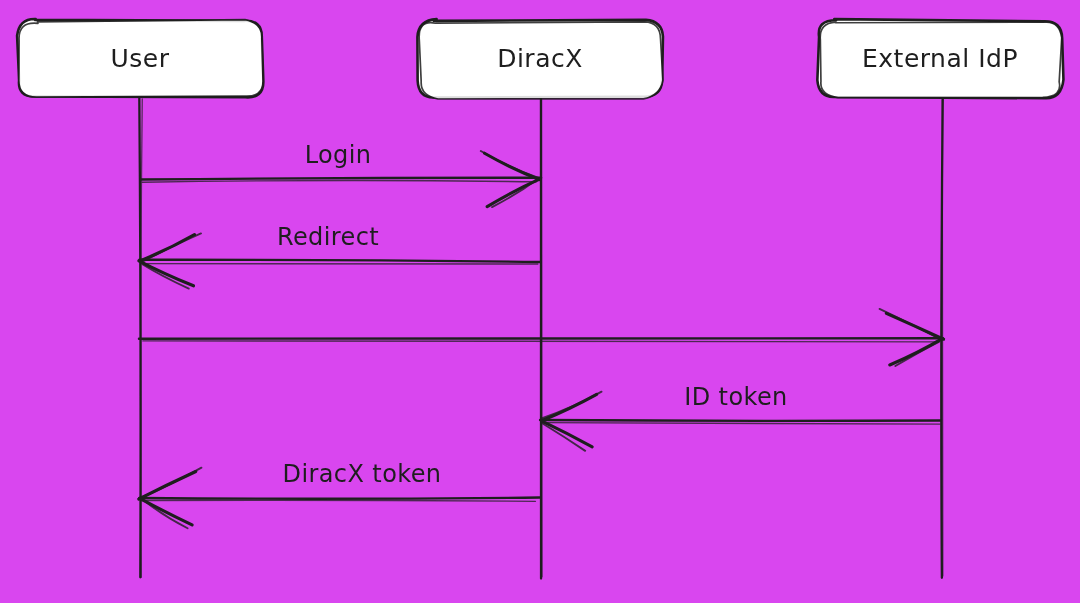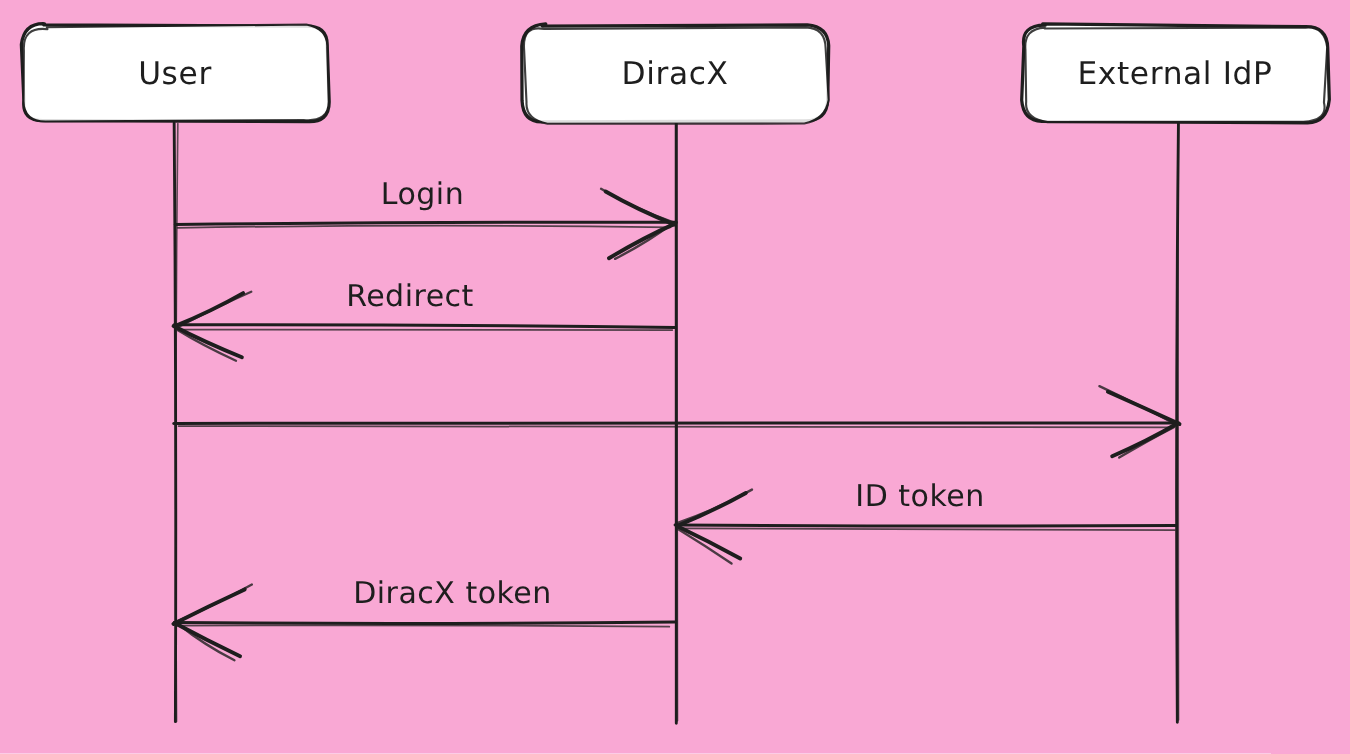--- a/index.html
+++ b/index.html
@@ -11,21 +11,21 @@
   body {
     width: 1080px;
     height: 603px;
     overflow: hidden;
     font-family: "DejaVu Sans", sans-serif;
   }
   #diagram-root {
     position: relative;
     width: 1080px;
     height: 603px;
-    background: #f9a8d4;
+    background: #d946ef;
   }
   svg#sequence-diagram {
     display: block;
     width: 1080px;
     height: 603px;
   }
   .participant-box-shape {
     fill: #ffffff;
     stroke: #1e1e1e;
     stroke-width: 2.6;

